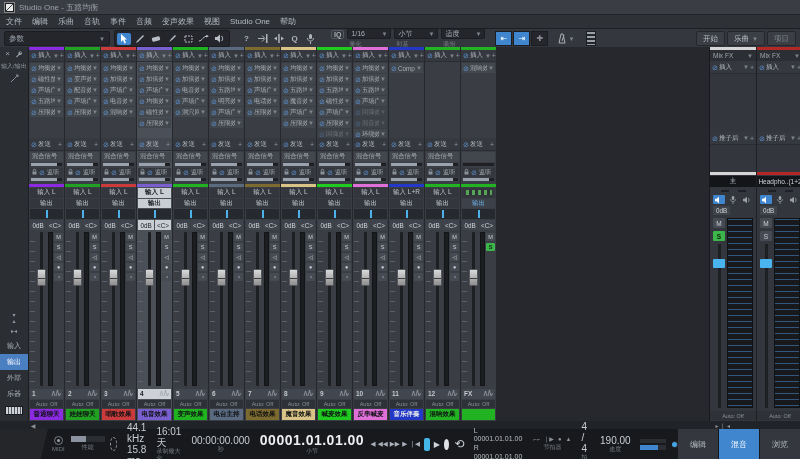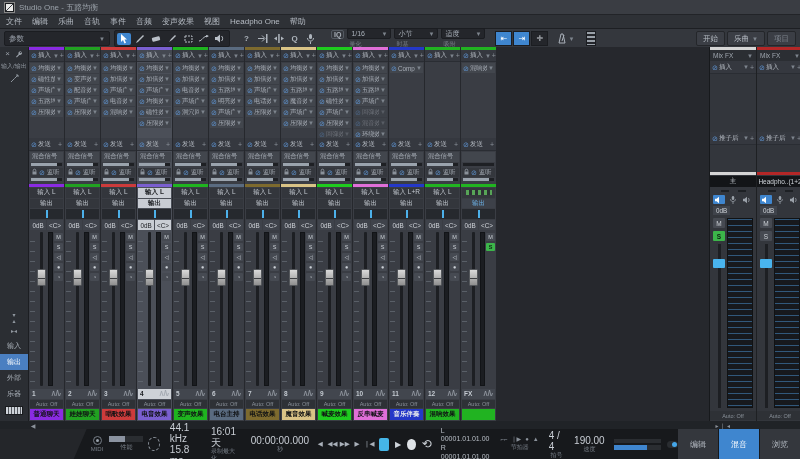--- a/index.html
+++ b/index.html
@@ -168,21 +168,21 @@
 
 <div class="menubar" id="menubar">
     <span class="menu-item">文件</span>
     <span class="menu-item">编辑</span>
     <span class="menu-item">乐曲</span>
     <span class="menu-item">音轨</span>
     <span class="menu-item">事件</span>
     <span class="menu-item">音频</span>
     <span class="menu-item">变声效果</span>
     <span class="menu-item">视图</span>
-    <span class="menu-item">Headpho One</span>
+    <span class="menu-item">Studio One</span>
     <span class="menu-item">帮助</span>
   </div>
 
 <div class="toolbar">
   <div class="tb-well w-params">
     <span>参数</span>
     <span class="caret">▼</span>
   </div>
   <div class="tools">
     <span class="toolbtn active">
@@ -1617,20 +1617,24 @@
     <span class="t-val">15.8 ms</span>
   </div>
   <div class="t-col">
     <span class="t-val">16:01 天</span>
     <span class="t-lbl">录制最大化</span>
   </div>
   <div class="t-col">
     <span class="t-val">00:00:00.000</span>
     <span class="t-lbl">秒</span>
   </div>
+  <div class="t-col">
+    <span class="t-big">00001.01.01.00</span>
+    <span class="t-lbl">小节</span>
+  </div>
   <span class="tbtn small">◀</span>
   <span class="tbtn small">◀◀</span>
   <span class="tbtn small">▶▶</span>
   <span class="tbtn small">▶</span>
   <span class="tbtn small">❘◀</span>
   <span class="stopbtn"></span>
   <span class="tbtn">▶</span>
   <span class="recbtn"></span>
   <span class="loopbtn">⟲</span>
   <div class="lr">

